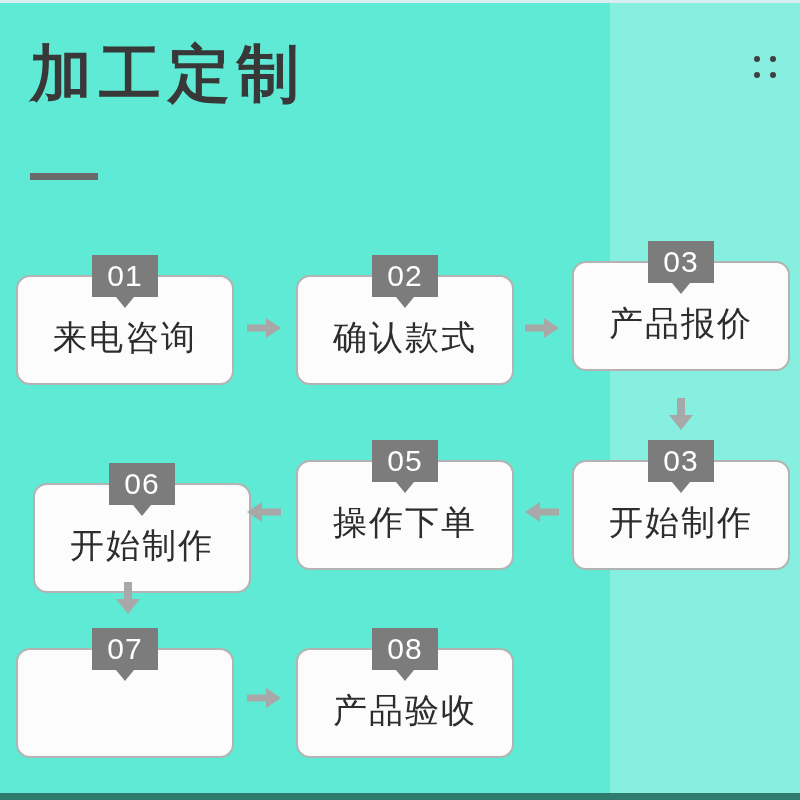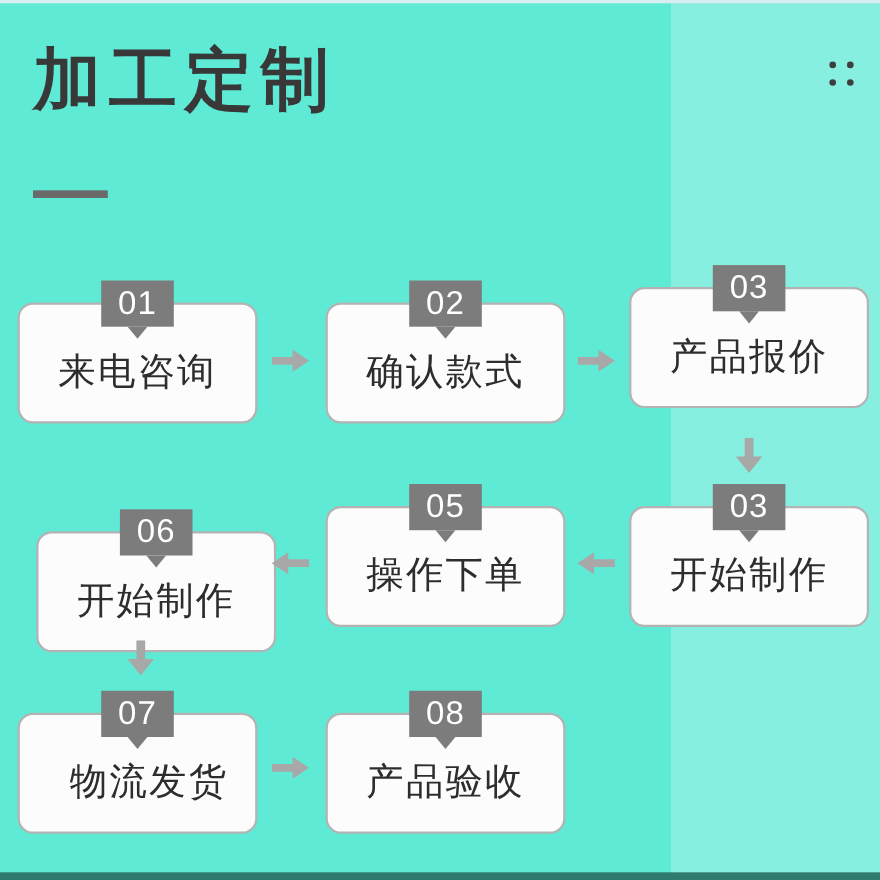--- a/index.html
+++ b/index.html
@@ -178,21 +178,20 @@
       <div class="badge-tip"></div>
     </div>
     <span class="label">开始制作</span>
   </div>
 
   <div class="card pos-r3c1">
     <div class="badge">
       <span class="num">07</span>
       <div class="badge-tip"></div>
     </div>
-    <span class="label">物流发货</span>
   </div>
   <div class="card pos-r3c2">
     <div class="badge">
       <span class="num">08</span>
       <div class="badge-tip"></div>
     </div>
     <span class="label">产品验收</span>
   </div>
 
   <div class="arrow ar-1">

